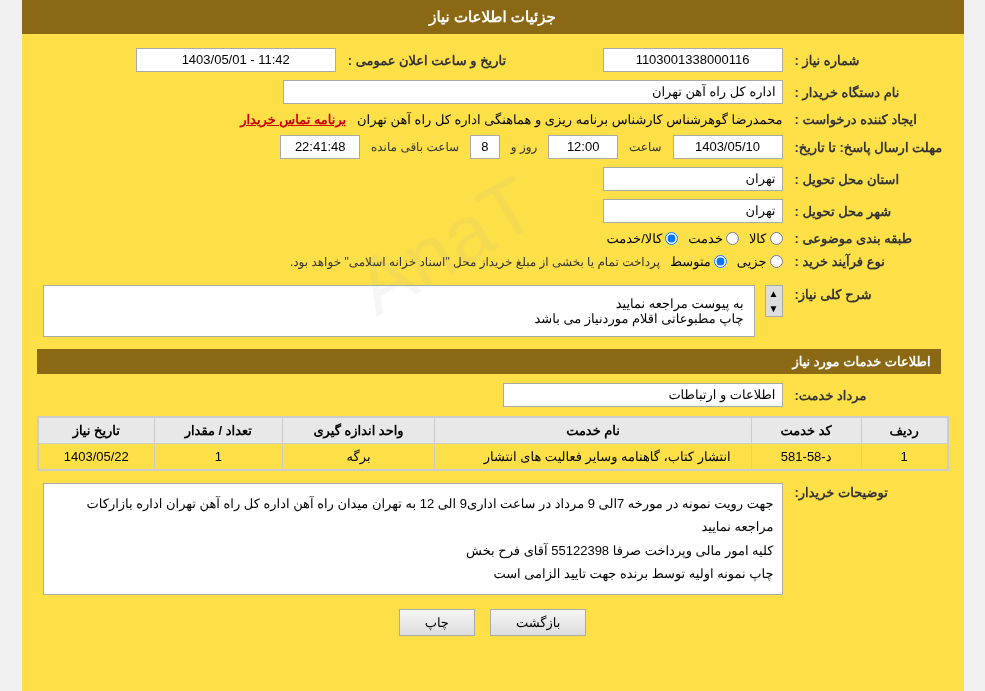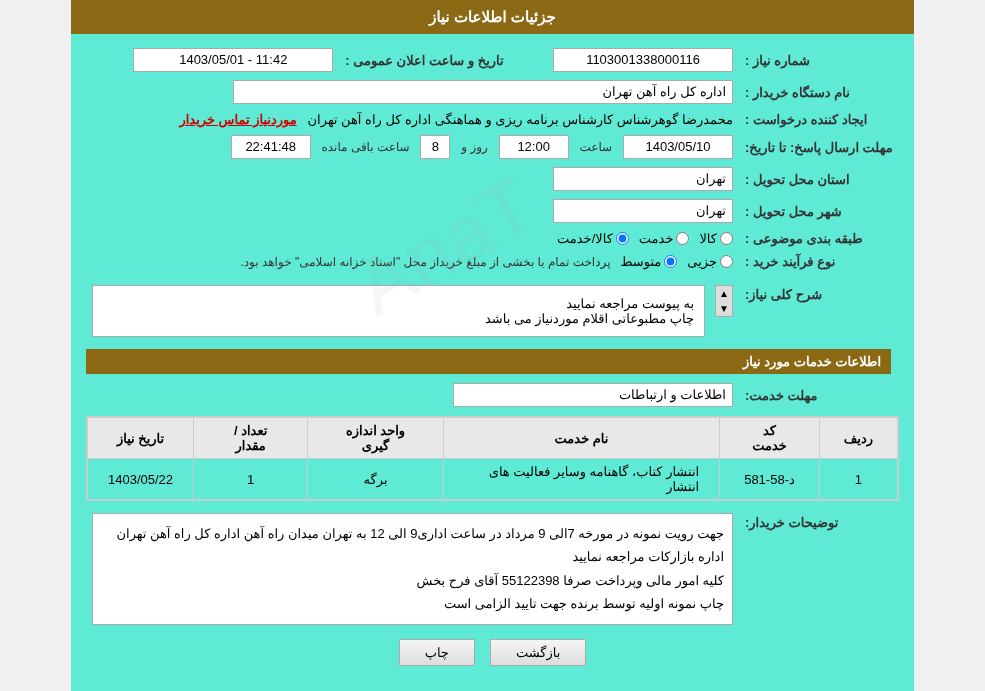--- a/index.html
+++ b/index.html
@@ -3,23 +3,23 @@
   <meta charset="utf-8">
   <style>
     * { box-sizing: border-box; margin: 0; padding: 0; }
     body {
       font-family: Tahoma, Arial, sans-serif;
       font-size: 13px;
       background: #f0f0f0;
       direction: rtl;
     }
     .page-wrapper {
-      width: 843px;
+      width: 942px;
       min-height: 691px;
-      background: #5eead4;
+      background: #fde047;
       margin: 0 auto;
     }
     .header-bar {
       background: #8B6914;
       color: #fff;
       text-align: center;
       padding: 8px 10px;
       font-size: 15px;
       font-weight: bold;
     }
@@ -199,21 +199,21 @@
         <td class="value-cell" colspan="3">
           <span class="input-box input-box-wide" style="min-width:500px;">اداره کل راه آهن تهران</span>
         </td>
       </tr>
 
       <tr>
         <td class="label-cell">ایجاد کننده درخواست :</td>
         <td class="value-cell" colspan="3">
           <span>محمدرضا گوهرشناس کارشناس برنامه ریزی و هماهنگی اداره کل راه آهن تهران</span>
           &nbsp;
-          <span class="link-contact">موردنیاز تماس خریدار</span>
+          <span class="link-contact">برنامه تماس خریدار</span>
         </td>
       </tr>
 
       <tr>
         <td class="label-cell">مهلت ارسال پاسخ: تا تاریخ:</td>
         <td class="value-cell" colspan="3">
           <span class="small-box" style="min-width:110px; display:inline-block; text-align:center;">1403/05/10</span>
           &nbsp;
           <span class="inline-label">ساعت</span>
           &nbsp;
@@ -300,21 +300,21 @@
         </td>
       </tr>
     </tbody>
       </table>
 
     <div class="section-header">اطلاعات خدمات مورد نیاز</div>
 
     <table class="info-table" style="margin-bottom:5px;">
       <tbody>
           <tr>
-        <td class="label-cell">مهلت خدمت:</td>
+        <td class="label-cell">مرداد خدمت:</td>
         <td class="value-cell">
           <span class="input-box" style="min-width:280px;">اطلاعات و ارتباطات</span>
         </td>
       </tr>
     </tbody>
       </table>
 
     <div class="section-services">
       <table class="services-table">
         <thead>

